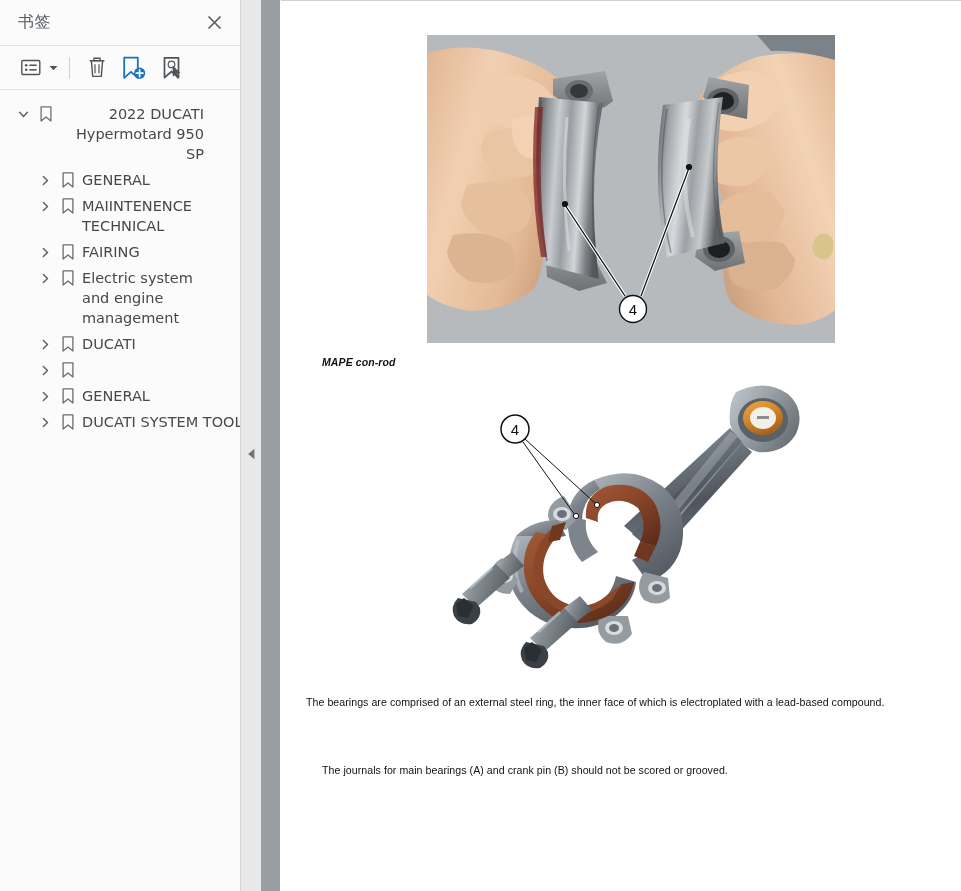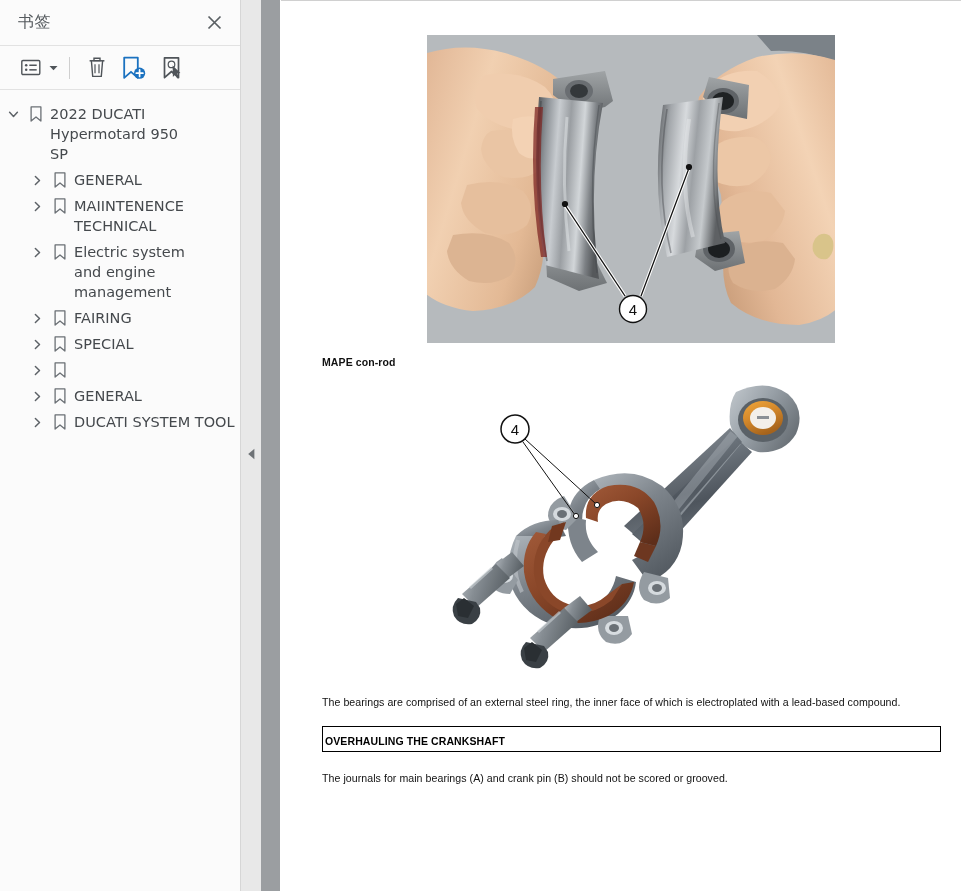--- a/index.html
+++ b/index.html
@@ -117,23 +117,23 @@
     justify-content: center;
   }
   .tw-label {
     font-size: 14.5px;
     color: #45494d;
     font-family: "DejaVu Sans", sans-serif;
     padding-left: 2px;
     padding-right: 4px;
     word-wrap: break-word;
   }
-  .tree-row.root { padding-left: 2px; }
+  .tree-row.root { padding-left: 12px; text-align: right; }
   .tree-row.root .tw-label { font-size: 14.5px; }
-  .tree-row.child { padding-left: 26px; }
+  .tree-row.child { padding-left: 34px; }
 
   
   #splitter-zone {
     position: relative;
     width: 40px;
     flex: 0 0 40px;
     height: 891px;
     background: #ffffff;
   }
   #splitter-track {
@@ -187,42 +187,43 @@
 
   .fig-caption {
     position: absolute;
     left: 41px;
     top: 355px;
     font-size: 10.5px;
     font-weight: bold;
     color: #111;
     font-family: "Liberation Sans", sans-serif;
     letter-spacing: .1px;
+    font-style: italic;
   }
 
   
   .lineart {
     position: absolute;
     left: 155px;
     top: 375px;
     width: 390px;
     height: 295px;
   }
   .lineart svg { display: block; width: 100%; height: 100%; }
 
   .body-text {
     position: absolute;
     font-size: 10.6px;
     color: #111;
     font-family: "Liberation Sans", sans-serif;
     white-space: nowrap;
     letter-spacing: .05px;
   }
-  #para-bearings { left: 41px; top: 695px; }
-  #para-journals { left: 41px; top: 763px; margin-top: 8px; }
+  #para-bearings { left: 25px; top: 695px; }
+  #para-journals { left: 41px; top: 763px; }
 
   .section-box {
     position: absolute;
     left: 41px;
     top: 725px;
     width: 619px;
     height: 26px;
     border: 1.4px solid #000;
     background: #fff;
   }
@@ -349,49 +350,49 @@
         <span class="tw-toggle">
           <svg width="11" height="11" viewBox="0 0 11 11">
               <path d="M3.4 1.5 L7.5 5.5 L3.4 9.5" fill="none" stroke="#5d6267" stroke-width="1.5" stroke-linecap="round" stroke-linejoin="round"></path>
             </svg>
         </span>
         <span class="tw-bm">
           <svg width="12" height="16" viewBox="0 0 12 16">
               <path d="M1.1 0.9 h9.8 v14.2 l-4.9 -4.1 l-4.9 4.1 z" fill="none" stroke="#6b7075" stroke-width="1.3" stroke-linejoin="round"></path>
             </svg>
         </span>
+        <span class="tw-label" style="width:140px">FAIRING</span>
+      </div>
+
+      <div class="tree-row child">
+        <span class="tw-toggle">
+          <svg width="11" height="11" viewBox="0 0 11 11">
+              <path d="M3.4 1.5 L7.5 5.5 L3.4 9.5" fill="none" stroke="#5d6267" stroke-width="1.5" stroke-linecap="round" stroke-linejoin="round"></path>
+            </svg>
+        </span>
+        <span class="tw-bm">
+          <svg width="12" height="16" viewBox="0 0 12 16">
+              <path d="M1.1 0.9 h9.8 v14.2 l-4.9 -4.1 l-4.9 4.1 z" fill="none" stroke="#6b7075" stroke-width="1.3" stroke-linejoin="round"></path>
+            </svg>
+        </span>
         <span class="tw-label" style="width:138px">Electric system and engine management</span>
       </div>
 
       <div class="tree-row child">
         <span class="tw-toggle">
           <svg width="11" height="11" viewBox="0 0 11 11">
               <path d="M3.4 1.5 L7.5 5.5 L3.4 9.5" fill="none" stroke="#5d6267" stroke-width="1.5" stroke-linecap="round" stroke-linejoin="round"></path>
             </svg>
         </span>
         <span class="tw-bm">
           <svg width="12" height="16" viewBox="0 0 12 16">
               <path d="M1.1 0.9 h9.8 v14.2 l-4.9 -4.1 l-4.9 4.1 z" fill="none" stroke="#6b7075" stroke-width="1.3" stroke-linejoin="round"></path>
             </svg>
         </span>
-        <span class="tw-label" style="width:140px">FAIRING</span>
-      </div>
-
-      <div class="tree-row child">
-        <span class="tw-toggle">
-          <svg width="11" height="11" viewBox="0 0 11 11">
-              <path d="M3.4 1.5 L7.5 5.5 L3.4 9.5" fill="none" stroke="#5d6267" stroke-width="1.5" stroke-linecap="round" stroke-linejoin="round"></path>
-            </svg>
-        </span>
-        <span class="tw-bm">
-          <svg width="12" height="16" viewBox="0 0 12 16">
-              <path d="M1.1 0.9 h9.8 v14.2 l-4.9 -4.1 l-4.9 4.1 z" fill="none" stroke="#6b7075" stroke-width="1.3" stroke-linejoin="round"></path>
-            </svg>
-        </span>
-        <span class="tw-label" style="width:140px">SPECIAL</span>
+        <span class="tw-label" style="width:140px">DUCATI</span>
       </div>
 
       <div class="tree-row child">
         <span class="tw-toggle">
           <svg width="11" height="11" viewBox="0 0 11 11">
               <path d="M3.4 1.5 L7.5 5.5 L3.4 9.5" fill="none" stroke="#5d6267" stroke-width="1.5" stroke-linecap="round" stroke-linejoin="round"></path>
             </svg>
         </span>
         <span class="tw-bm">
           <svg width="12" height="16" viewBox="0 0 12 16">
@@ -660,22 +661,19 @@
           <text x="79" y="59" font-family="Liberation Sans, sans-serif" font-size="15" text-anchor="middle" fill="#111">4</text>
           <path d="M89 63 L160 128" stroke="#111" stroke-width="1" fill="none"></path>
           <circle cx="161" cy="129" r="2.6" fill="#fff" stroke="#111" stroke-width="1"></circle>
           <path d="M87 66 L139 139" stroke="#111" stroke-width="1" fill="none"></path>
           <circle cx="140" cy="140" r="2.6" fill="#fff" stroke="#111" stroke-width="1"></circle>
         </svg>
       </div>
 
       <div class="body-text" id="para-bearings">The bearings are comprised of an external steel ring, the inner face of which is electroplated with a lead-based compound.</div>
 
-      <div class="section-box">
-        <div class="section-box-label">OVERHAULING THE CRANKSHAFT</div>
-      </div>
 
       <div class="body-text" id="para-journals">The journals for main bearings (A) and crank pin (B) should not be scored or grooved.</div>
 
     </div>
   </div>
 
 </div>
 
 </body></html>

